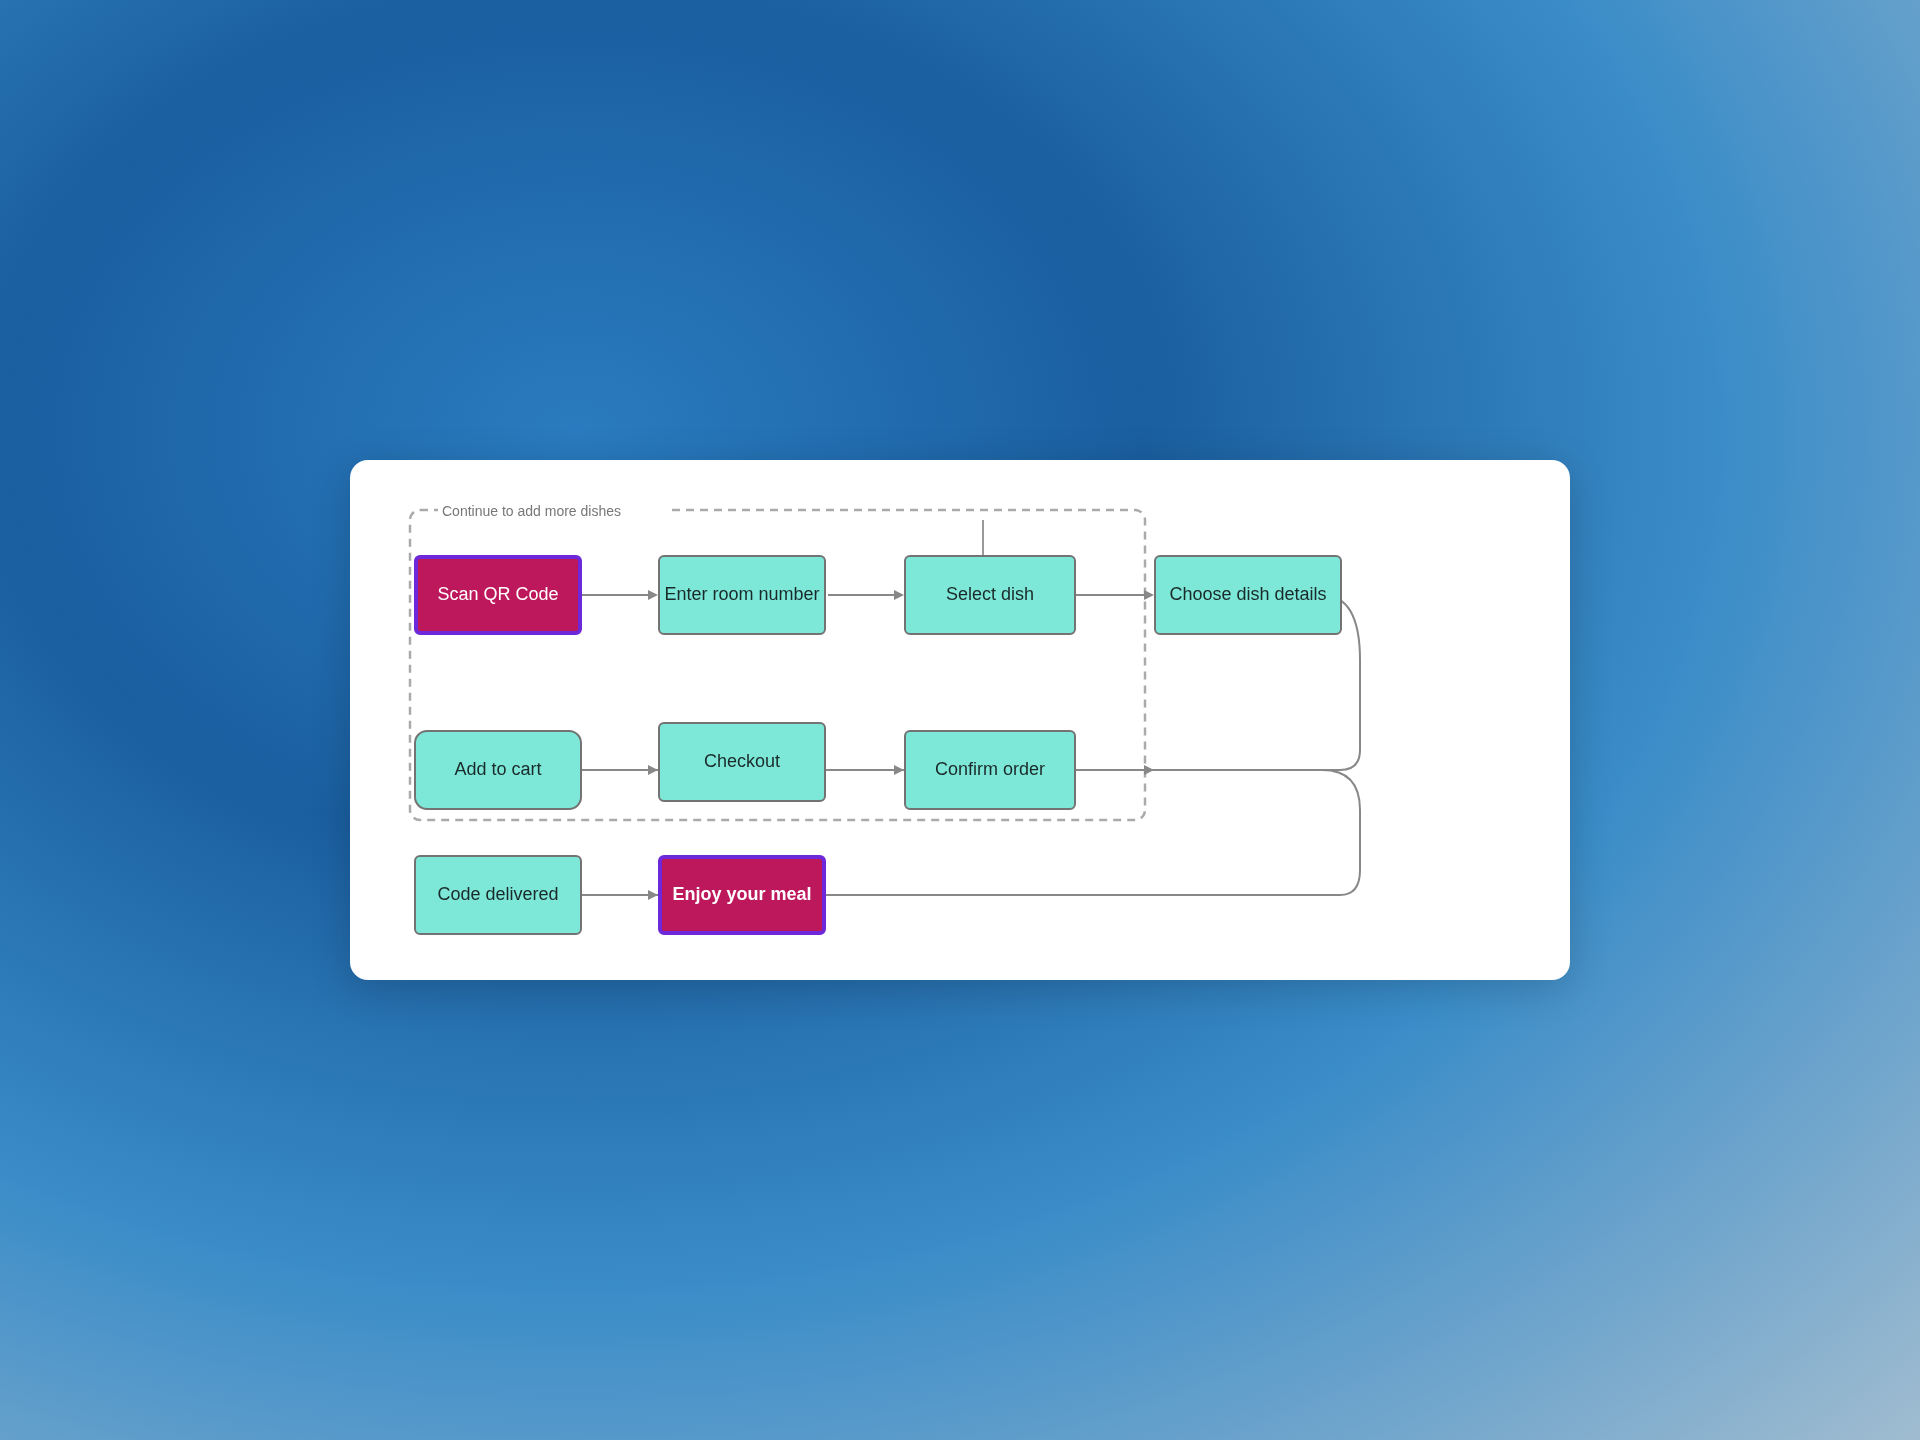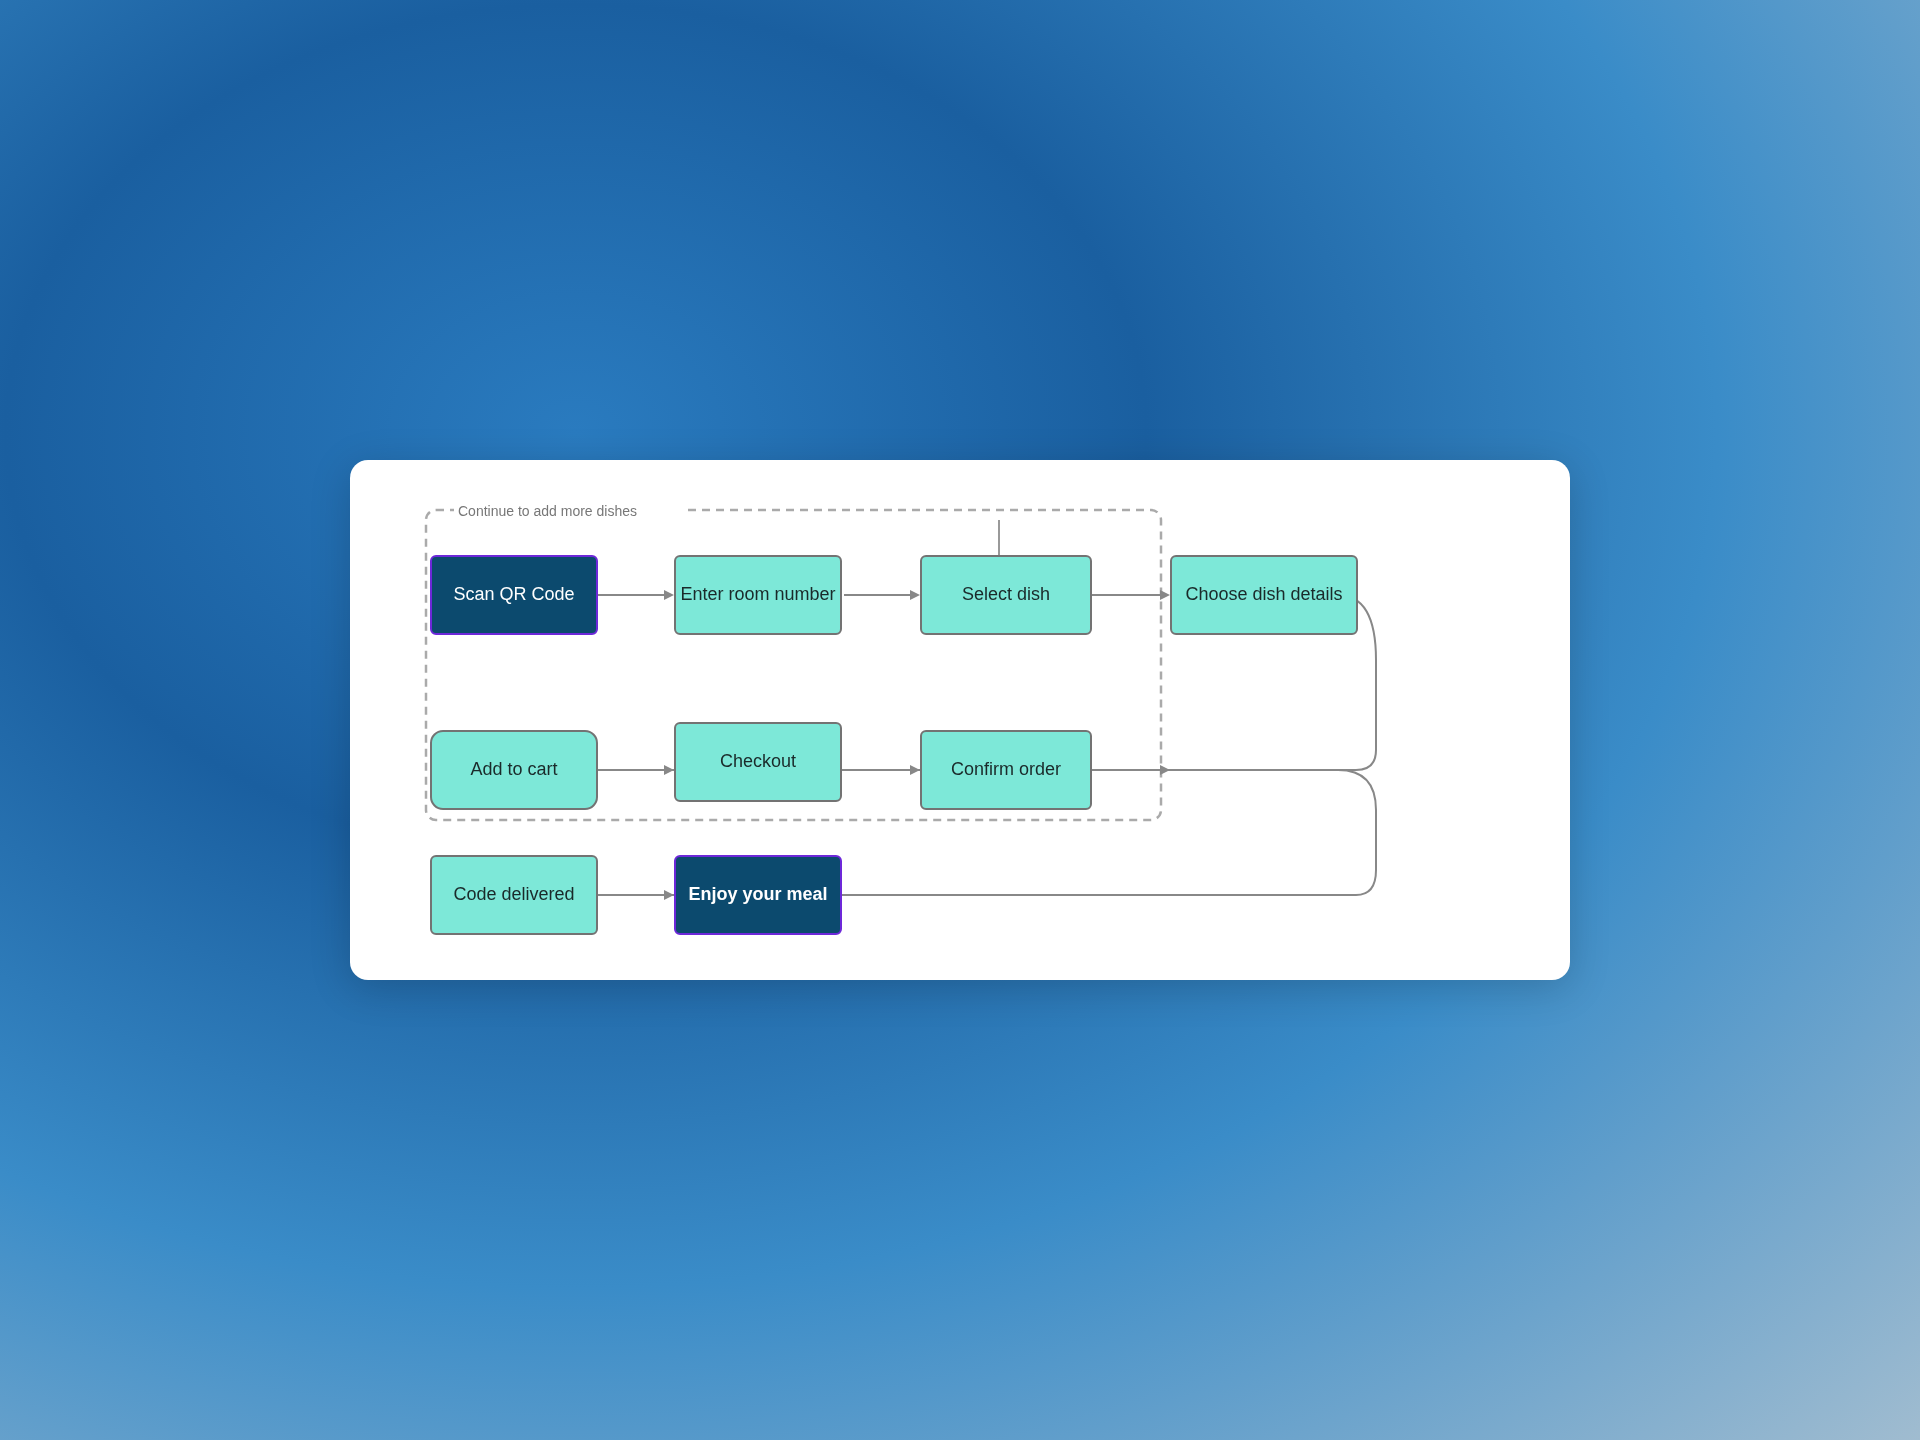--- a/index.html
+++ b/index.html
@@ -12,21 +12,21 @@
       align-items: center;
       justify-content: center;
       font-family: 'Segoe UI', Arial, sans-serif;
     }
 
     .diagram-card {
       background: #ffffff;
       border-radius: 18px;
       width: 1220px;
       min-height: 490px;
-      padding: 40px 50px 50px 66px;
+      padding: 40px 50px 50px 50px;
       position: relative;
       box-shadow: 0 8px 40px rgba(0,0,0,0.18);
     }
 
     
     .box {
       display: flex;
       align-items: center;
       justify-content: center;
       text-align: center;
@@ -38,22 +38,22 @@
     }
 
     .box-teal {
       background: #7de8d8;
       border: 2px solid #737373;
       width: 168px;
       height: 80px;
     }
 
     .box-purple {
-      background: #0c4a6e;
-      border: 2px solid #6d28d9;
+      background: #be185d;
+      border: 4px solid #6d28d9;
       width: 168px;
       height: 80px;
       color: #fff;
       align-items: center;
     }
 
     
     .arrows-svg {
       position: absolute;
       top: 0;

